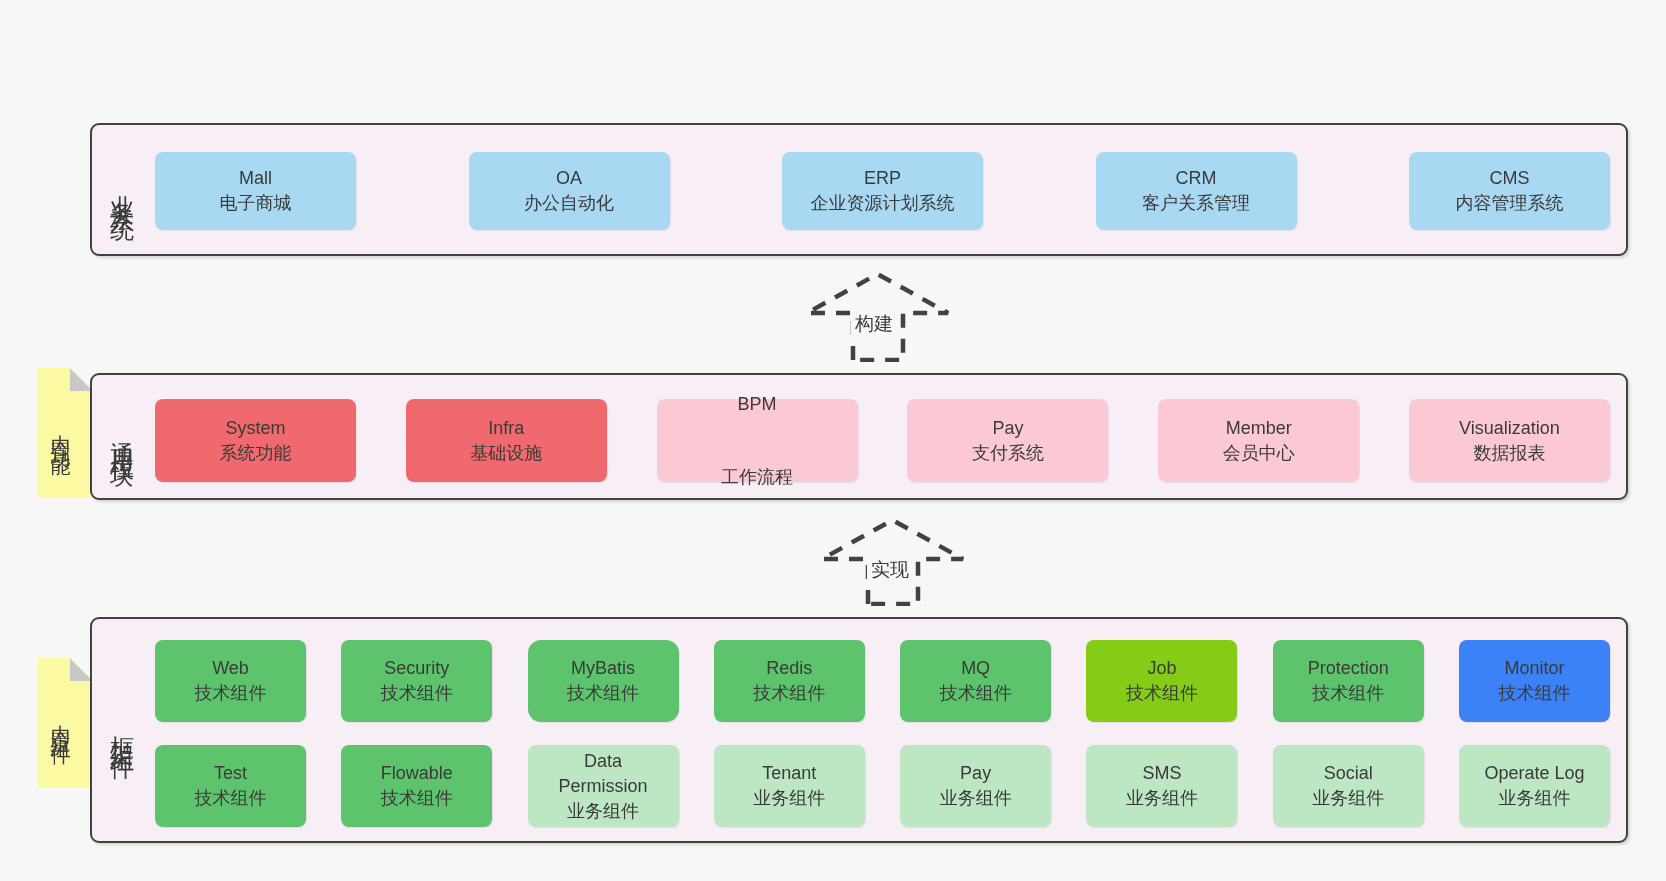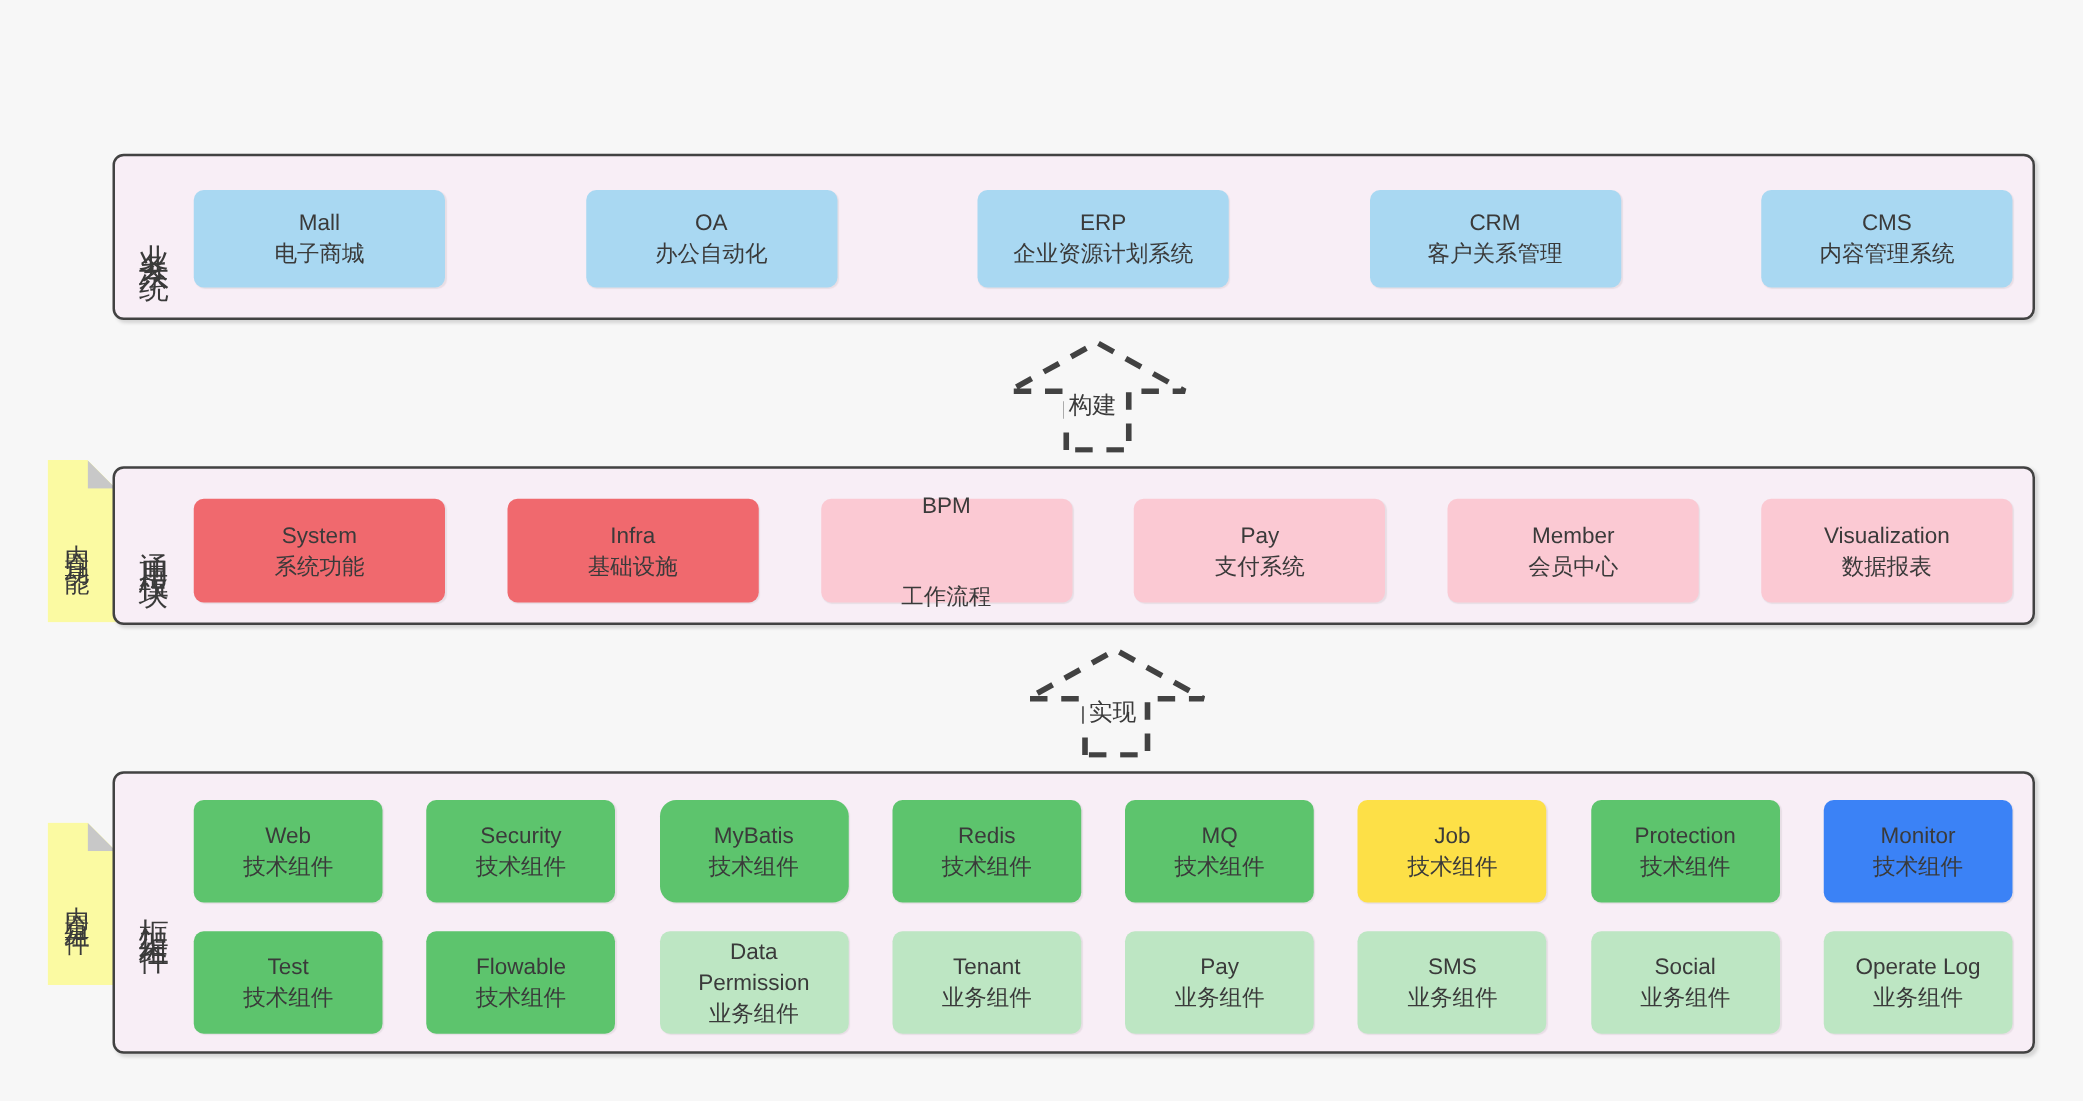--- a/index.html
+++ b/index.html
@@ -171,21 +171,21 @@
           <div>技术组件</div>
         </div>
         <div class="box w8" style="background: rgb(93, 196, 109);">
           <div>Redis</div>
           <div>技术组件</div>
         </div>
         <div class="box w8" style="background: rgb(93, 196, 109);">
           <div>MQ</div>
           <div>技术组件</div>
         </div>
-        <div class="box w8" style="background: #fde047;">
+        <div class="box w8" style="background: #84cc16;">
           <div>Job</div>
           <div>技术组件</div>
         </div>
         <div class="box w8" style="background: rgb(93, 196, 109);">
           <div>Protection</div>
           <div>技术组件</div>
         </div>
         <div class="box w8" style="background: #3b82f6;">
           <div>Monitor</div>
           <div>技术组件</div>

